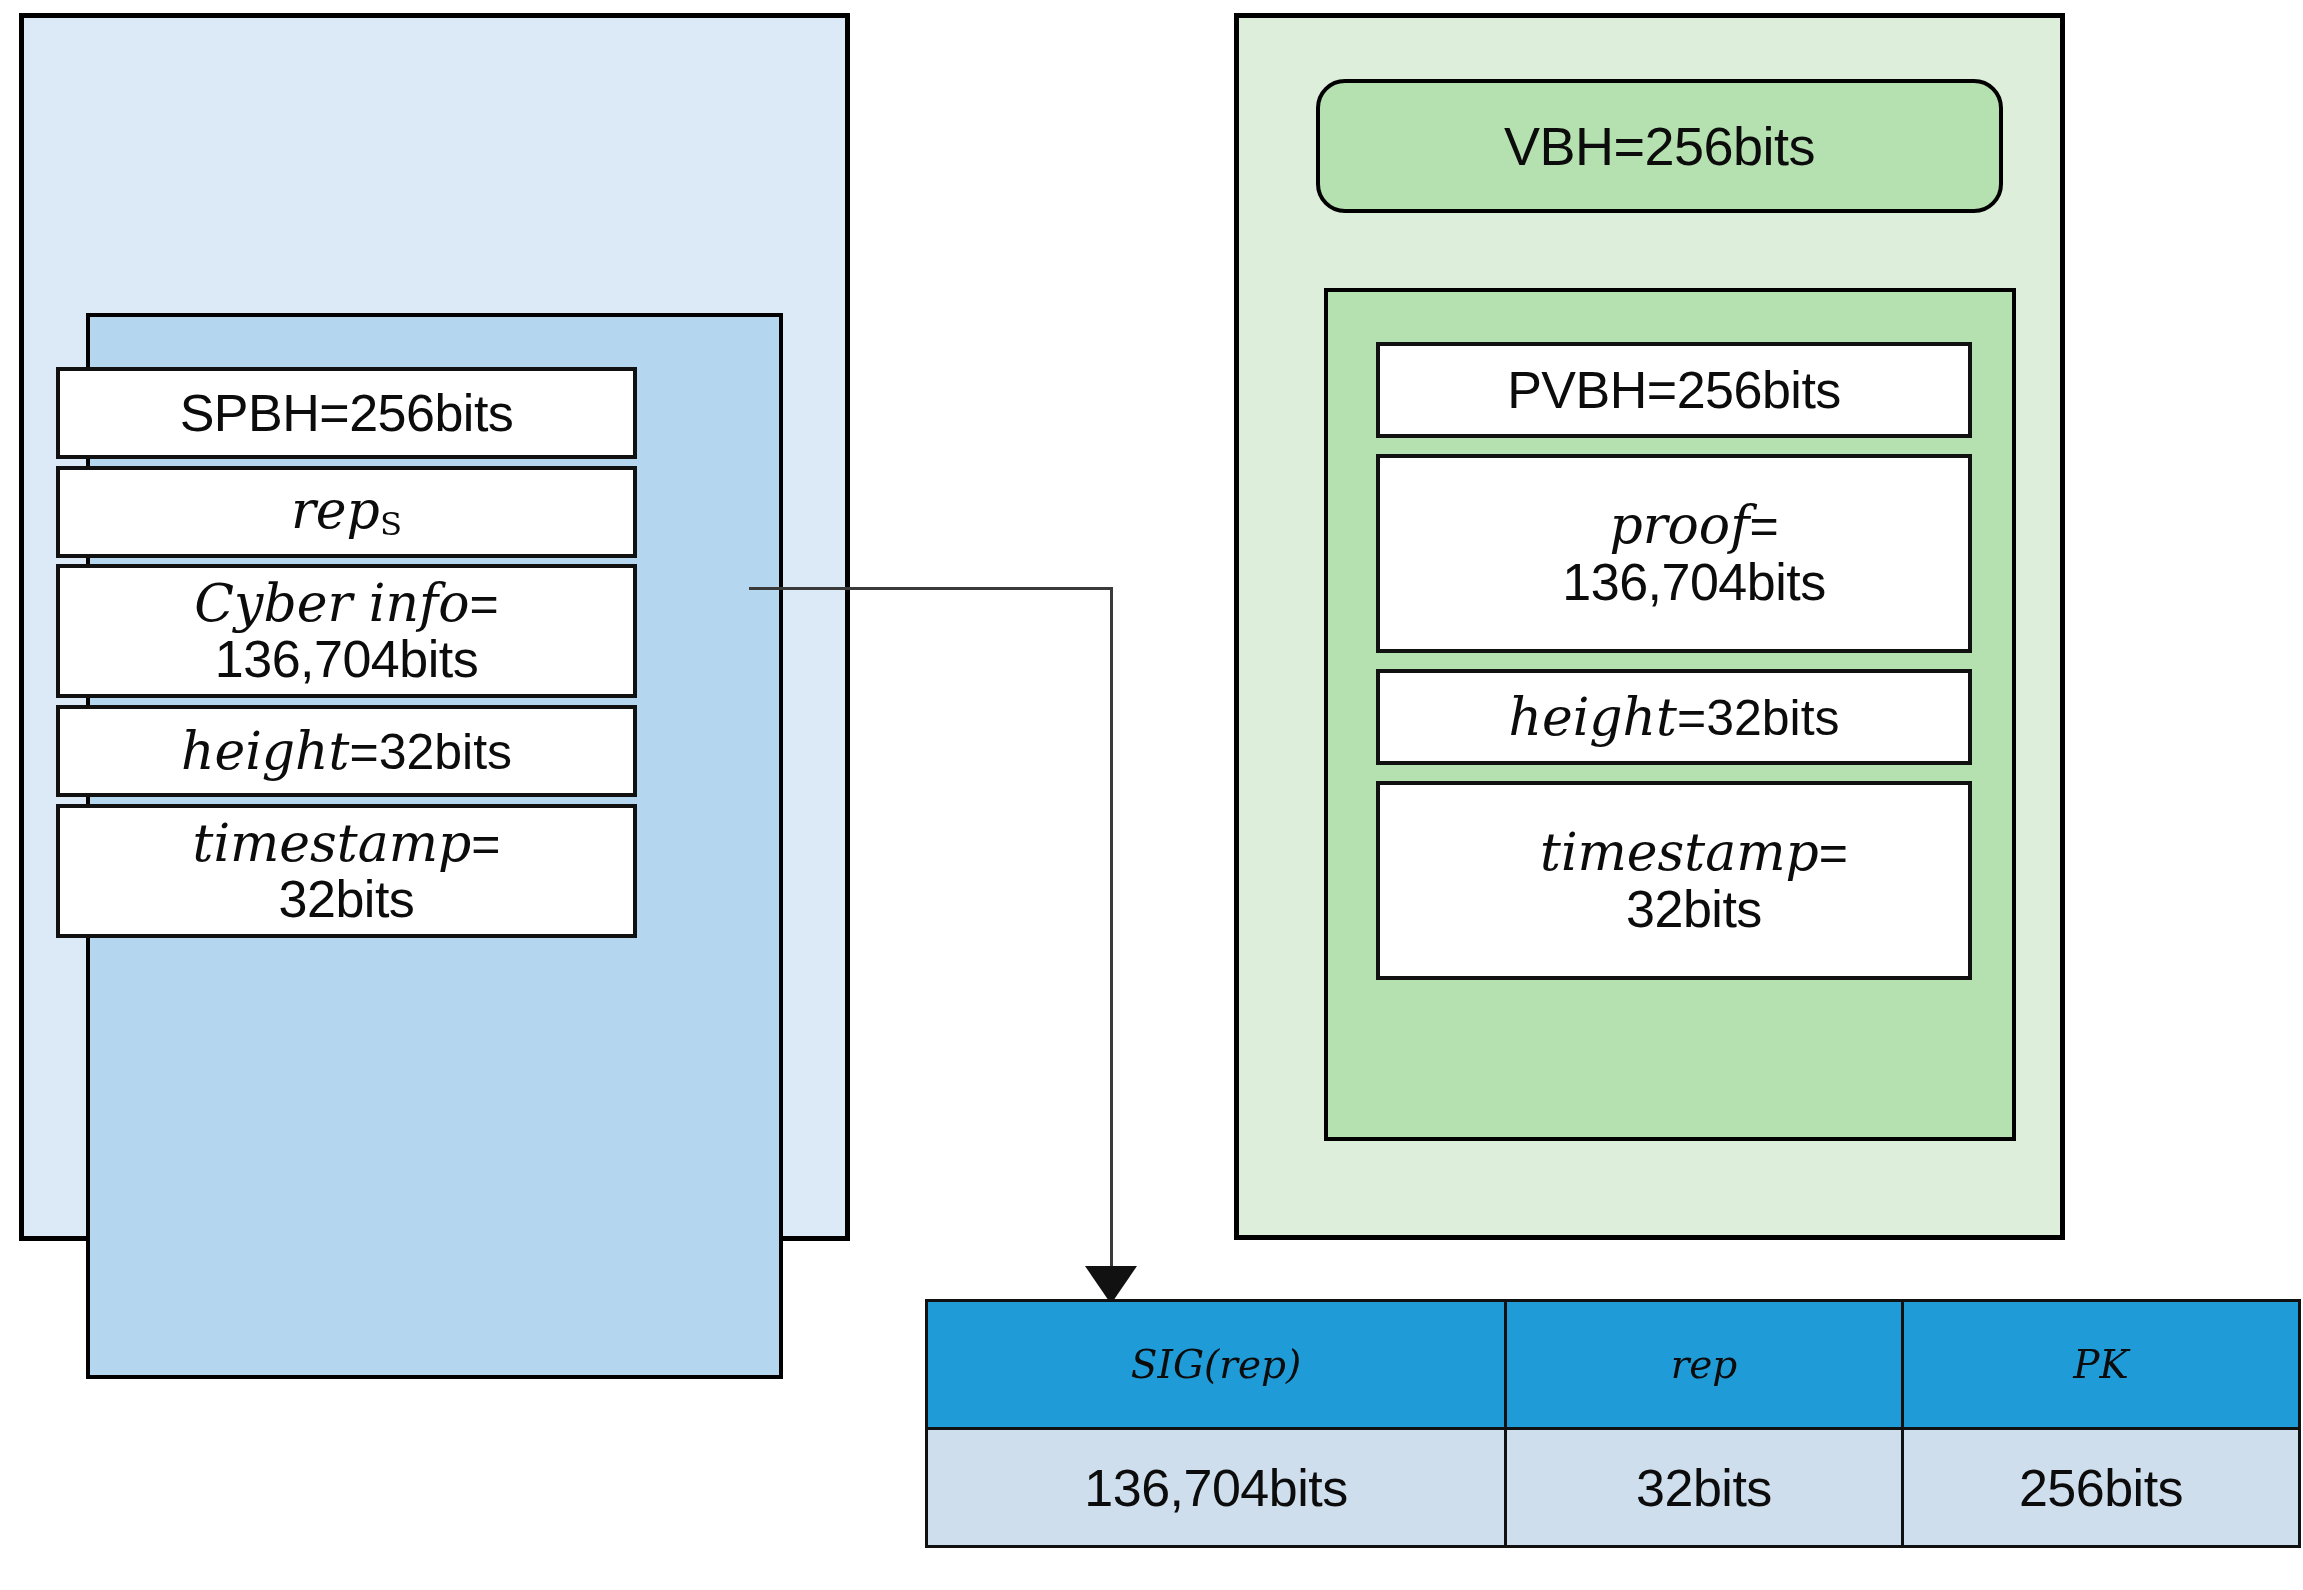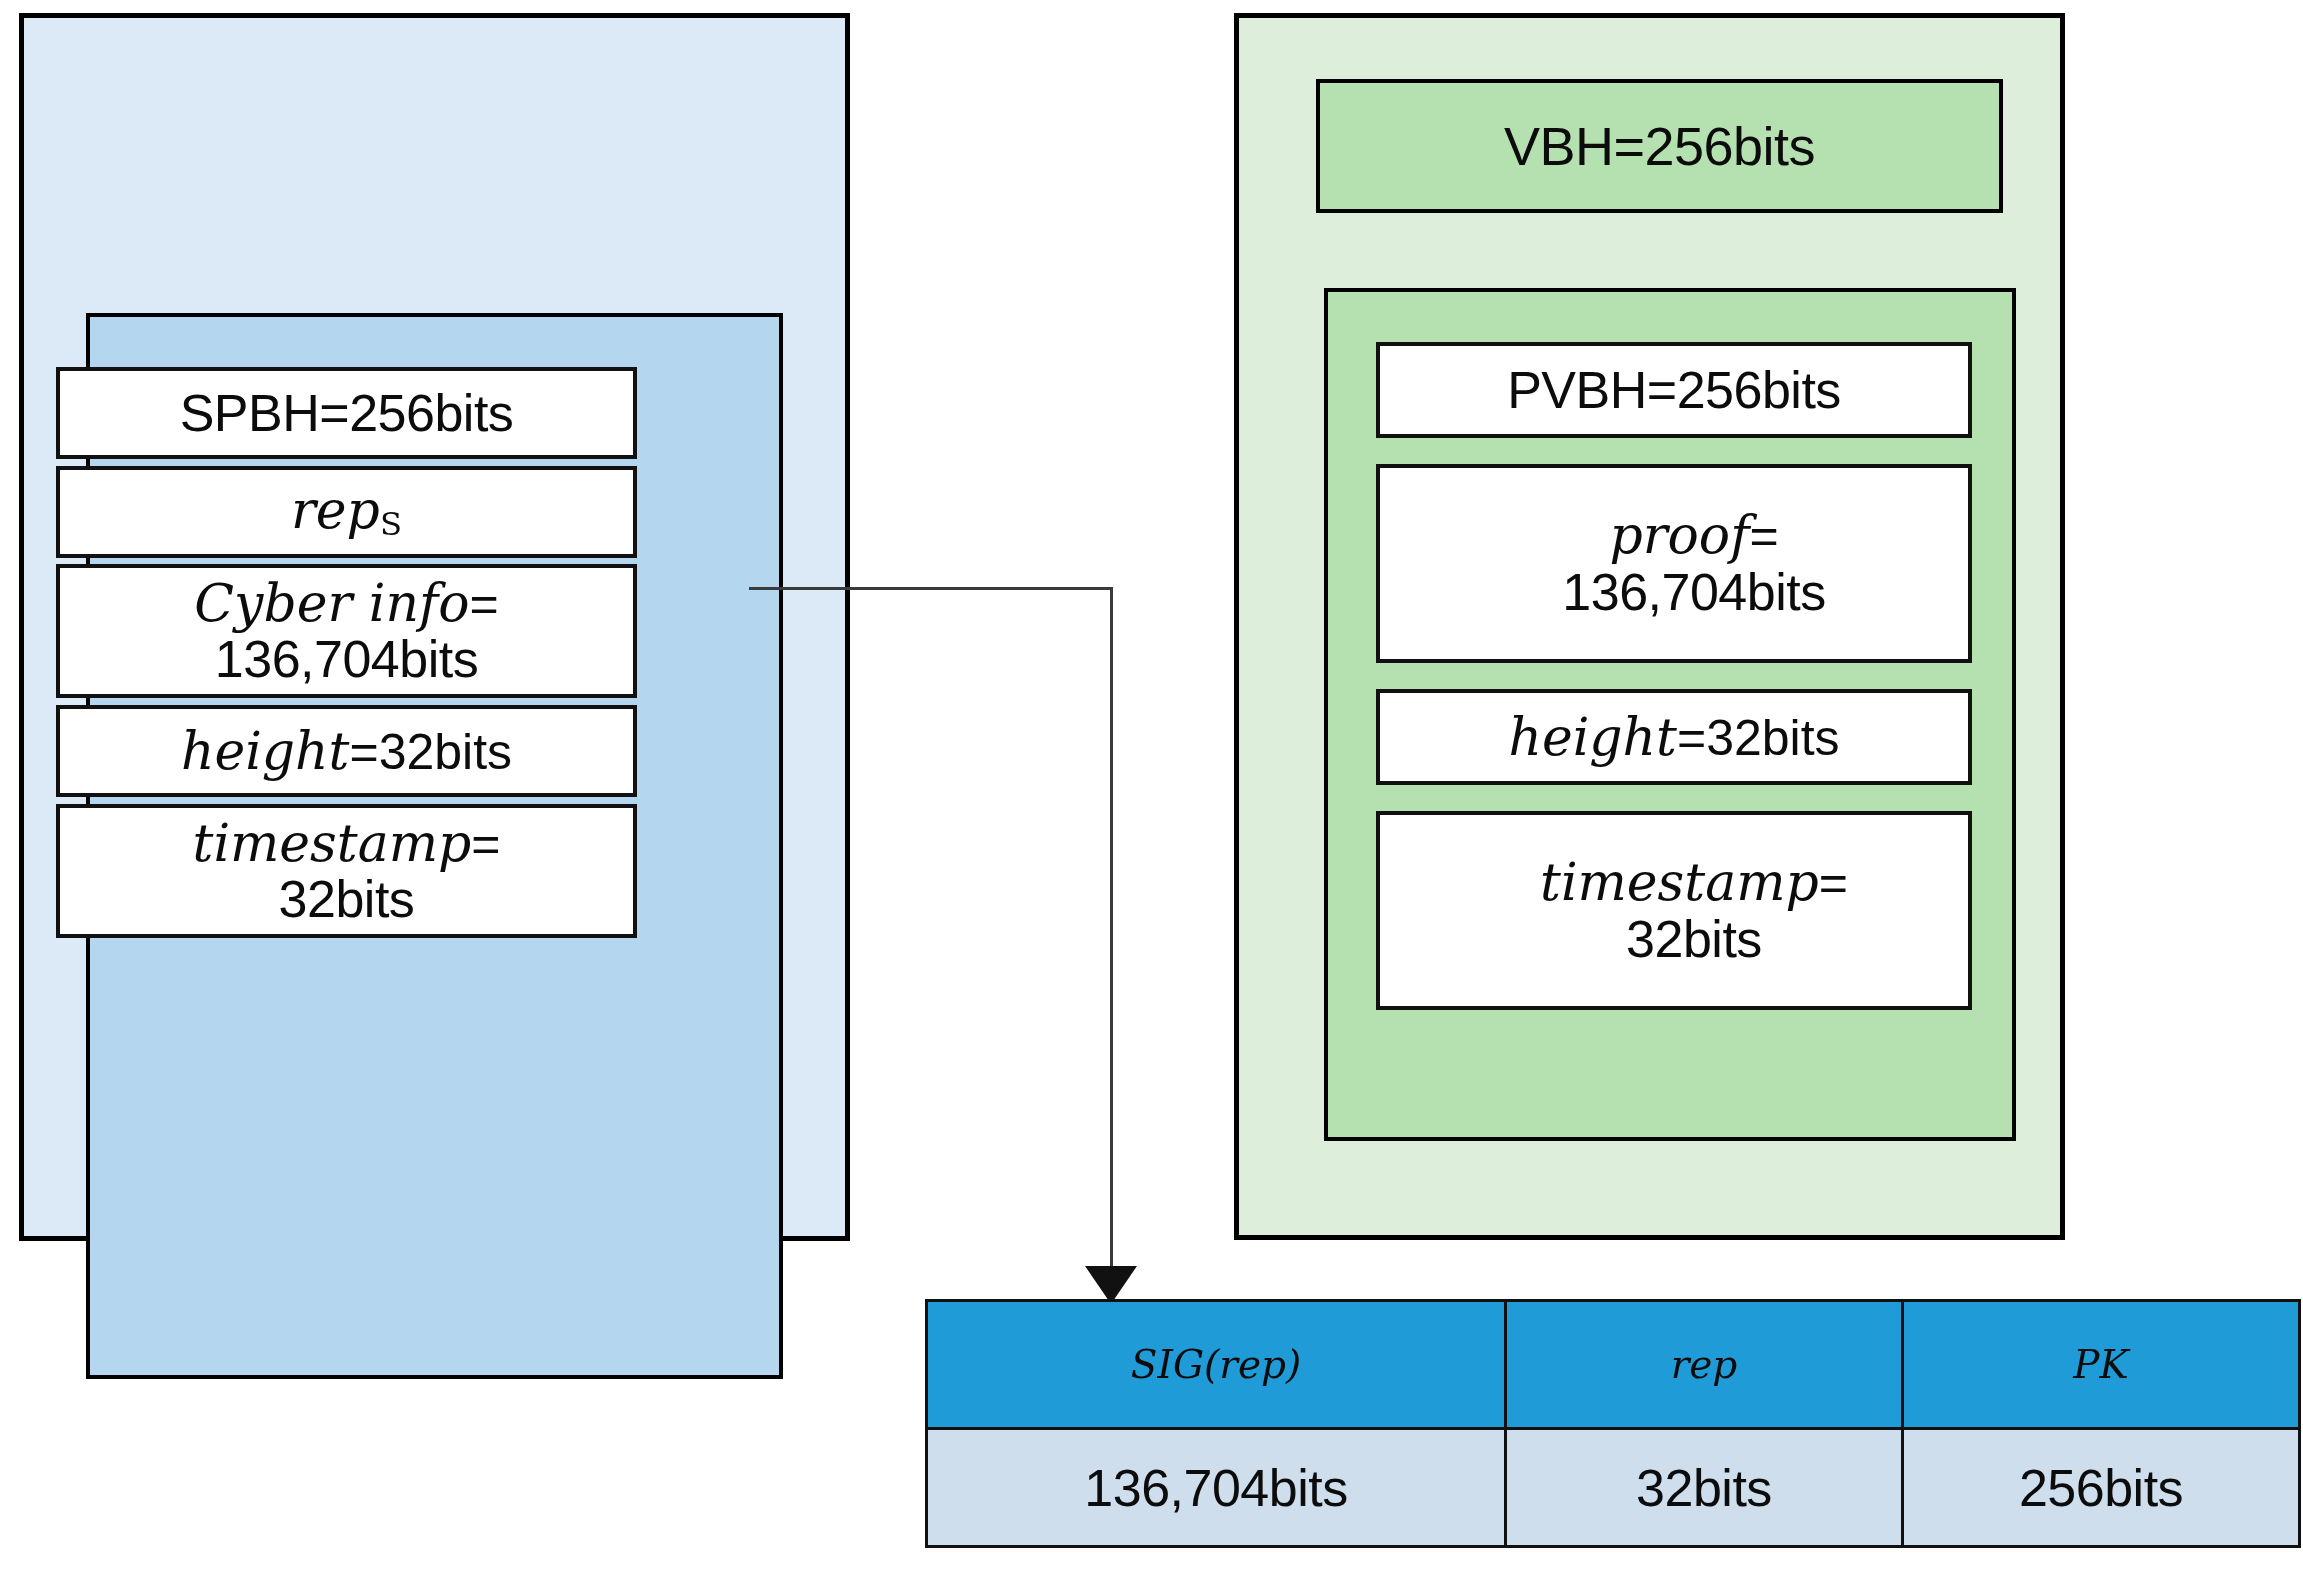--- a/index.html
+++ b/index.html
@@ -74,36 +74,37 @@
     height: 1227px;
     background: #ddeedb;
     border-width: 5.8px;
   }
   .header-green {
     left: 1316px;
     top: 79px;
     width: 687px;
     height: 134px;
     background: #b5e0b0;
+    border-radius: 29px;
   }
   .panel-green {
     left: 1324px;
     top: 288px;
     width: 692px;
     height: 853px;
     background: #b5e0b0;
   }
   .panel-green-inner {
     position: absolute;
     left: 1376px;
     top: 342px;
     width: 596px;
     display: flex;
     flex-direction: column;
-    gap: 26px;
+    gap: 16px;
   }
 
   
   .field {
     position: relative;
     box-sizing: border-box;
     background: #ffffff;
     border: 4.8px solid #111111;
     display: flex;
     align-items: center;

